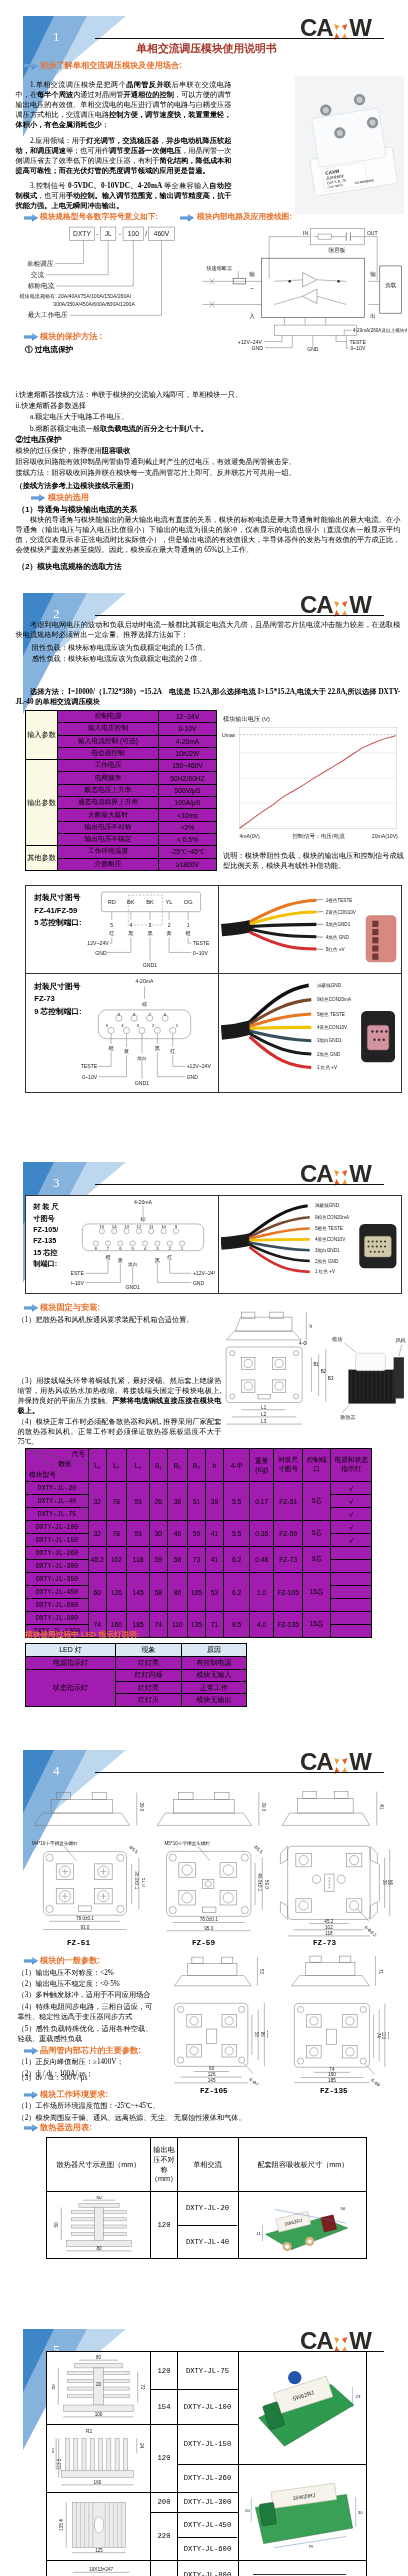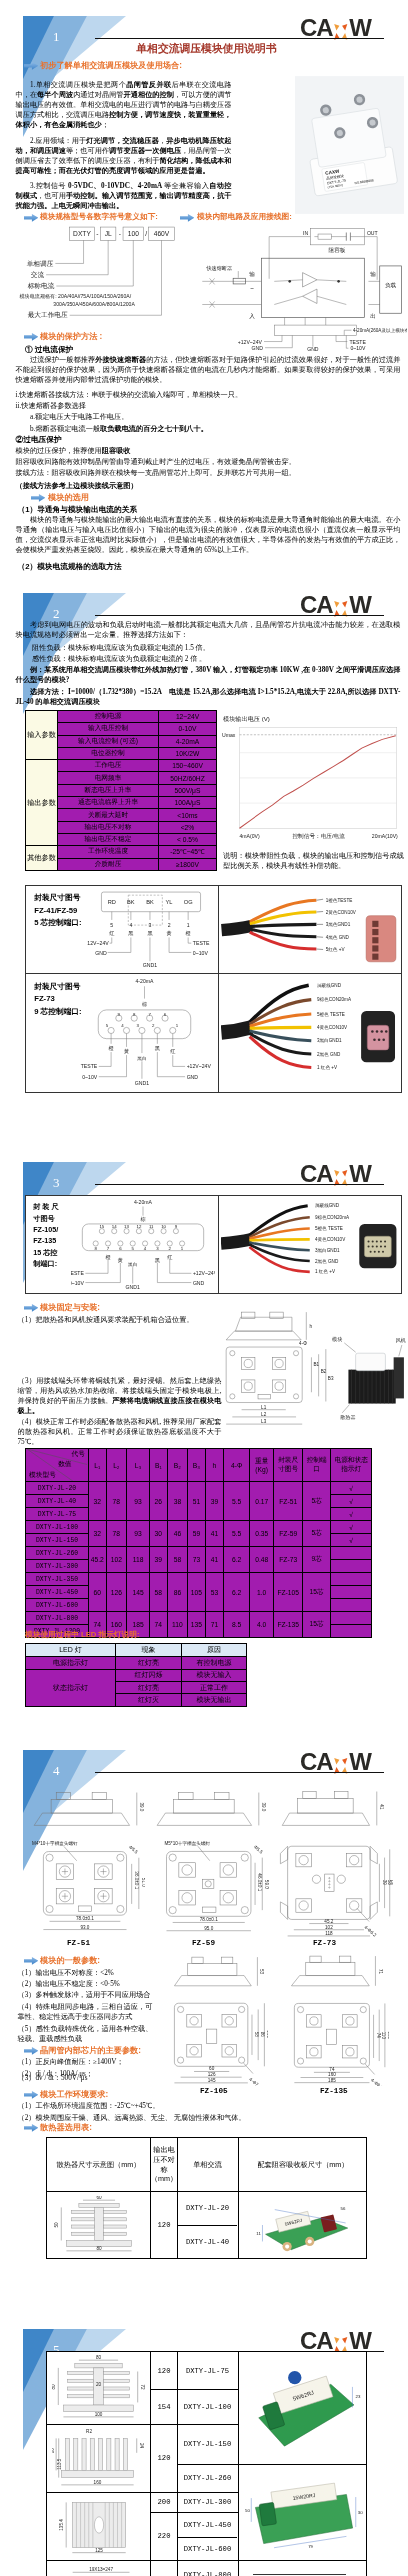--- a/index.html
+++ b/index.html
@@ -211,21 +211,20 @@
     <text x="138" y="248" class="t10 end">GND</text>
     <text x="235" y="250" class="t10 mid">GND</text>
     <text x="306" y="236" class="t10">TESTE</text>
     <text x="308" y="249" class="t10">0~10V</text>
     <text x="313" y="213" class="t9">4-20mA(260A及以上模块有)</text>
   </svg>
 
   <div class="arr" style="left:24px;top:320px"></div>
   <div class="sh" style="left:40px;top:318px">模块的保护方法 :</div>
   <div class="bh" style="left:25px;top:332px">① 过电流保护</div>
-  <div class="bt ind" style="left:15.5px;top:343px;width:385px"><span>过流保护一般都推荐</span><span class="bseg">外接快速熔断器</span><span>的方法，但快速熔断器对于短路保护引起的过流效果很好，对于一般性的过流并不能起到很好的保护效果，因为两倍于快速熔断器额定值的电流在几秒内才能熔断。如果要取得较好的保护效果，可采用快速熔断器并使用内部带过流保护功能的模块。</span></div>
   <div class="bt nw" style="left:15.5px;top:378px">i.快速熔断器接线方法：串联于模块的交流输入端即可，单相模块一只。</div>
   <div class="bt nw" style="left:15.5px;top:389px">ii.快速熔断器参数选择</div>
   <div class="bt nw" style="left:30px;top:400px">a.额定电压大于电路工作电压。</div>
   <div class="bt nw" style="left:30px;top:412px"><span>b.熔断器额定电流一般</span><span class="bseg">取负载电流的百分之七十到八十。</span></div>
   <div class="bh" style="left:15.5px;top:422px">②过电压保护</div>
   <div class="bt nw" style="left:15.5px;top:434px"><span>模块的过压保护，推荐使用</span><span class="bseg">阻容吸收</span></div>
   <div class="bt nw" style="left:15.5px;top:445px">阻容吸收回路能有效抑制晶闸管由导通到截止时产生的过电压，有效避免晶闸管被击穿。</div>
   <div class="bt nw" style="left:15.5px;top:456px">接线方法：阻容吸收回路并联在模块每一支晶闸管芯片上即可。反并联芯片可共用一组。</div>
   <div class="bh" style="left:15.5px;top:468px;font-size:7.2px">（接线方法参考上边模块接线示意图）</div>
   <div class="arr" style="left:31px;top:481px"></div>
@@ -250,21 +249,20 @@
           <polygon points="5,38 17,34 10,23" fill="#e65c1e"></polygon>
           <polygon points="35,38 23,34 30,23" fill="#f09d3c"></polygon>
         </svg>
     <span class="lg">W</span>
   </div>
   <div class="rule"></div>
 
   <div class="bt ind" style="left:15.5px;top:31px;width:385px">考虑到电网电压的波动和负载启动时电流一般都比其额定电流大几倍，且晶闸管芯片抗电流冲击能力较差，在选取模块电流规格时必须留出一定余量。推荐选择方法如下：</div>
   <div class="bt nw" style="left:32px;top:54px">阻性负载：模块标称电流应该为负载额定电流的 1.5 倍。</div>
   <div class="bt nw" style="left:32px;top:65px">感性负载：模块标称电流应该为负载额定电流的 2 倍 。</div>
-  <div class="bt ind" style="left:15.5px;top:76px;width:385px"><span class="bseg">例：某系统用单相交流调压模块带红外线加热灯管，380V 输入，灯管额定功率 10KW ,在 0-380V 之间平滑调压应选择什么型号的模块?</span></div>
   <div class="bt ind" style="left:15.5px;top:98px;width:385px"><span class="bseg">选择方法： I=10000/（1.732*380）=15.2A　电流是 15.2A,那么选择电流 I&gt;1.5*15.2A,电流大于 22.8A,所以选择 DXTY-JL-40 的单相交流调压模块</span></div>
 
   <table class="tbl specs" style="left:25px;top:120px">
     <colgroup>
           <col style="width:32px">
           <col style="width:101px">
           <col style="width:58px">
         </colgroup>
     <tbody>
           <tr>

